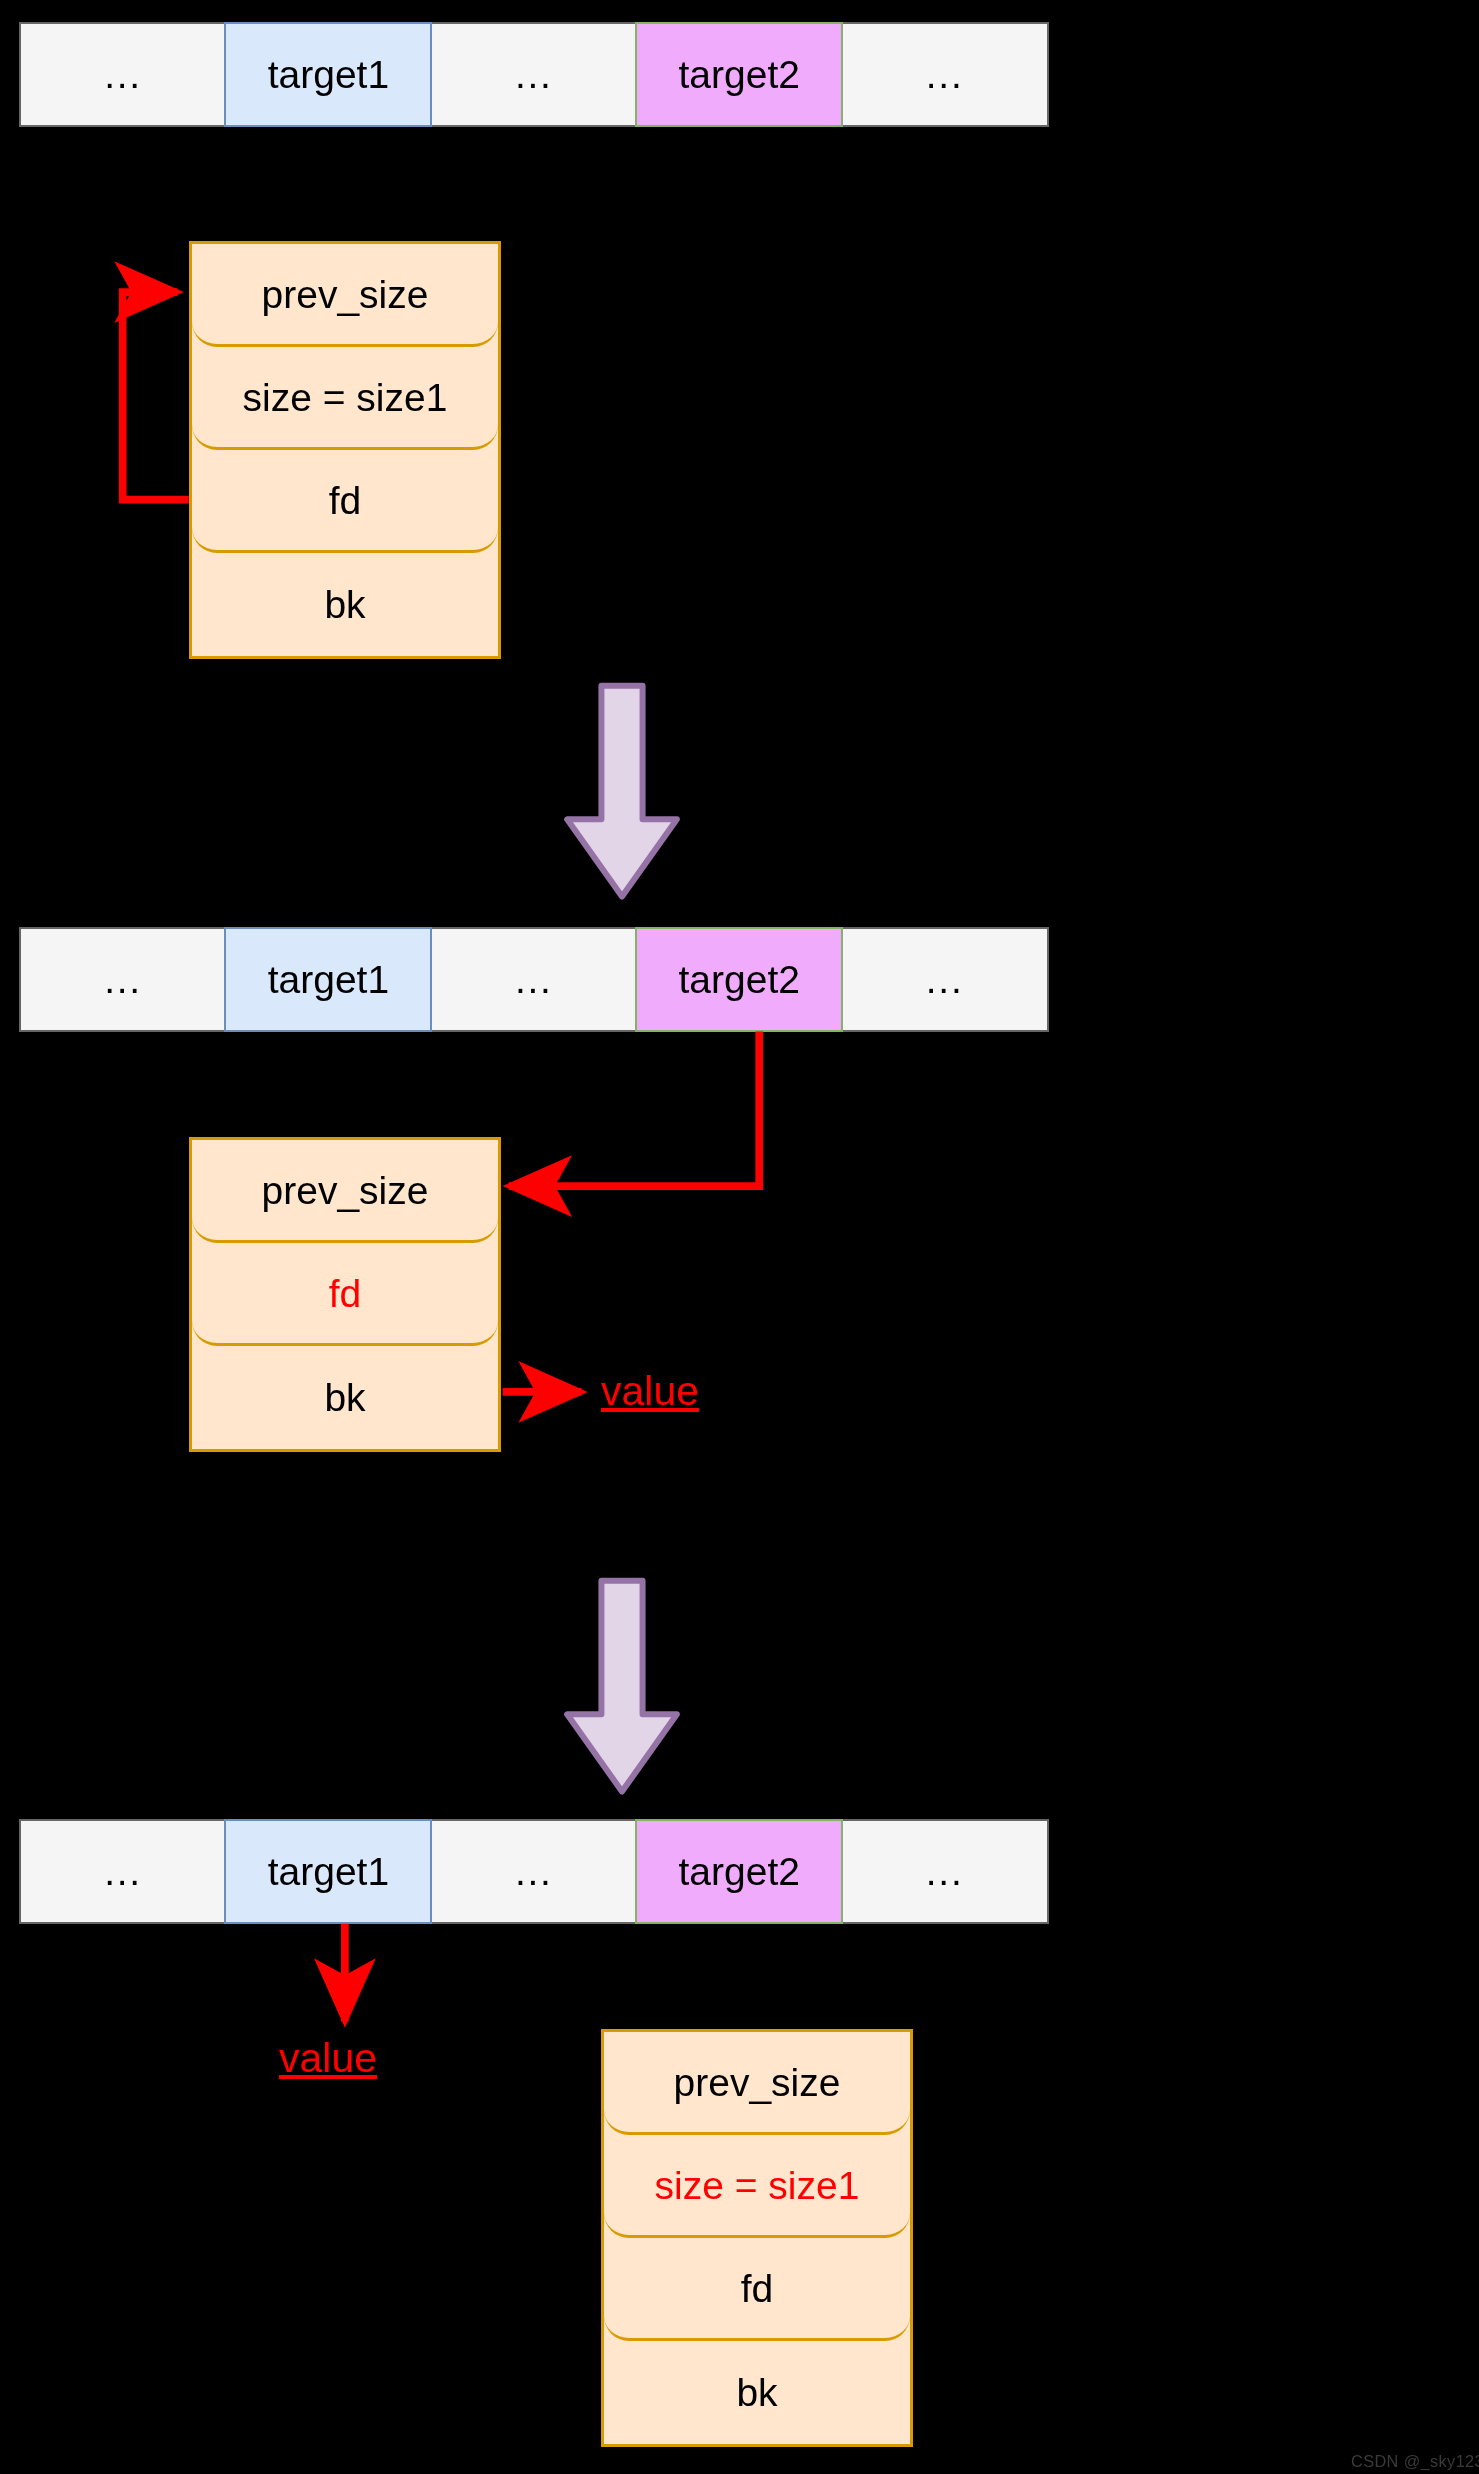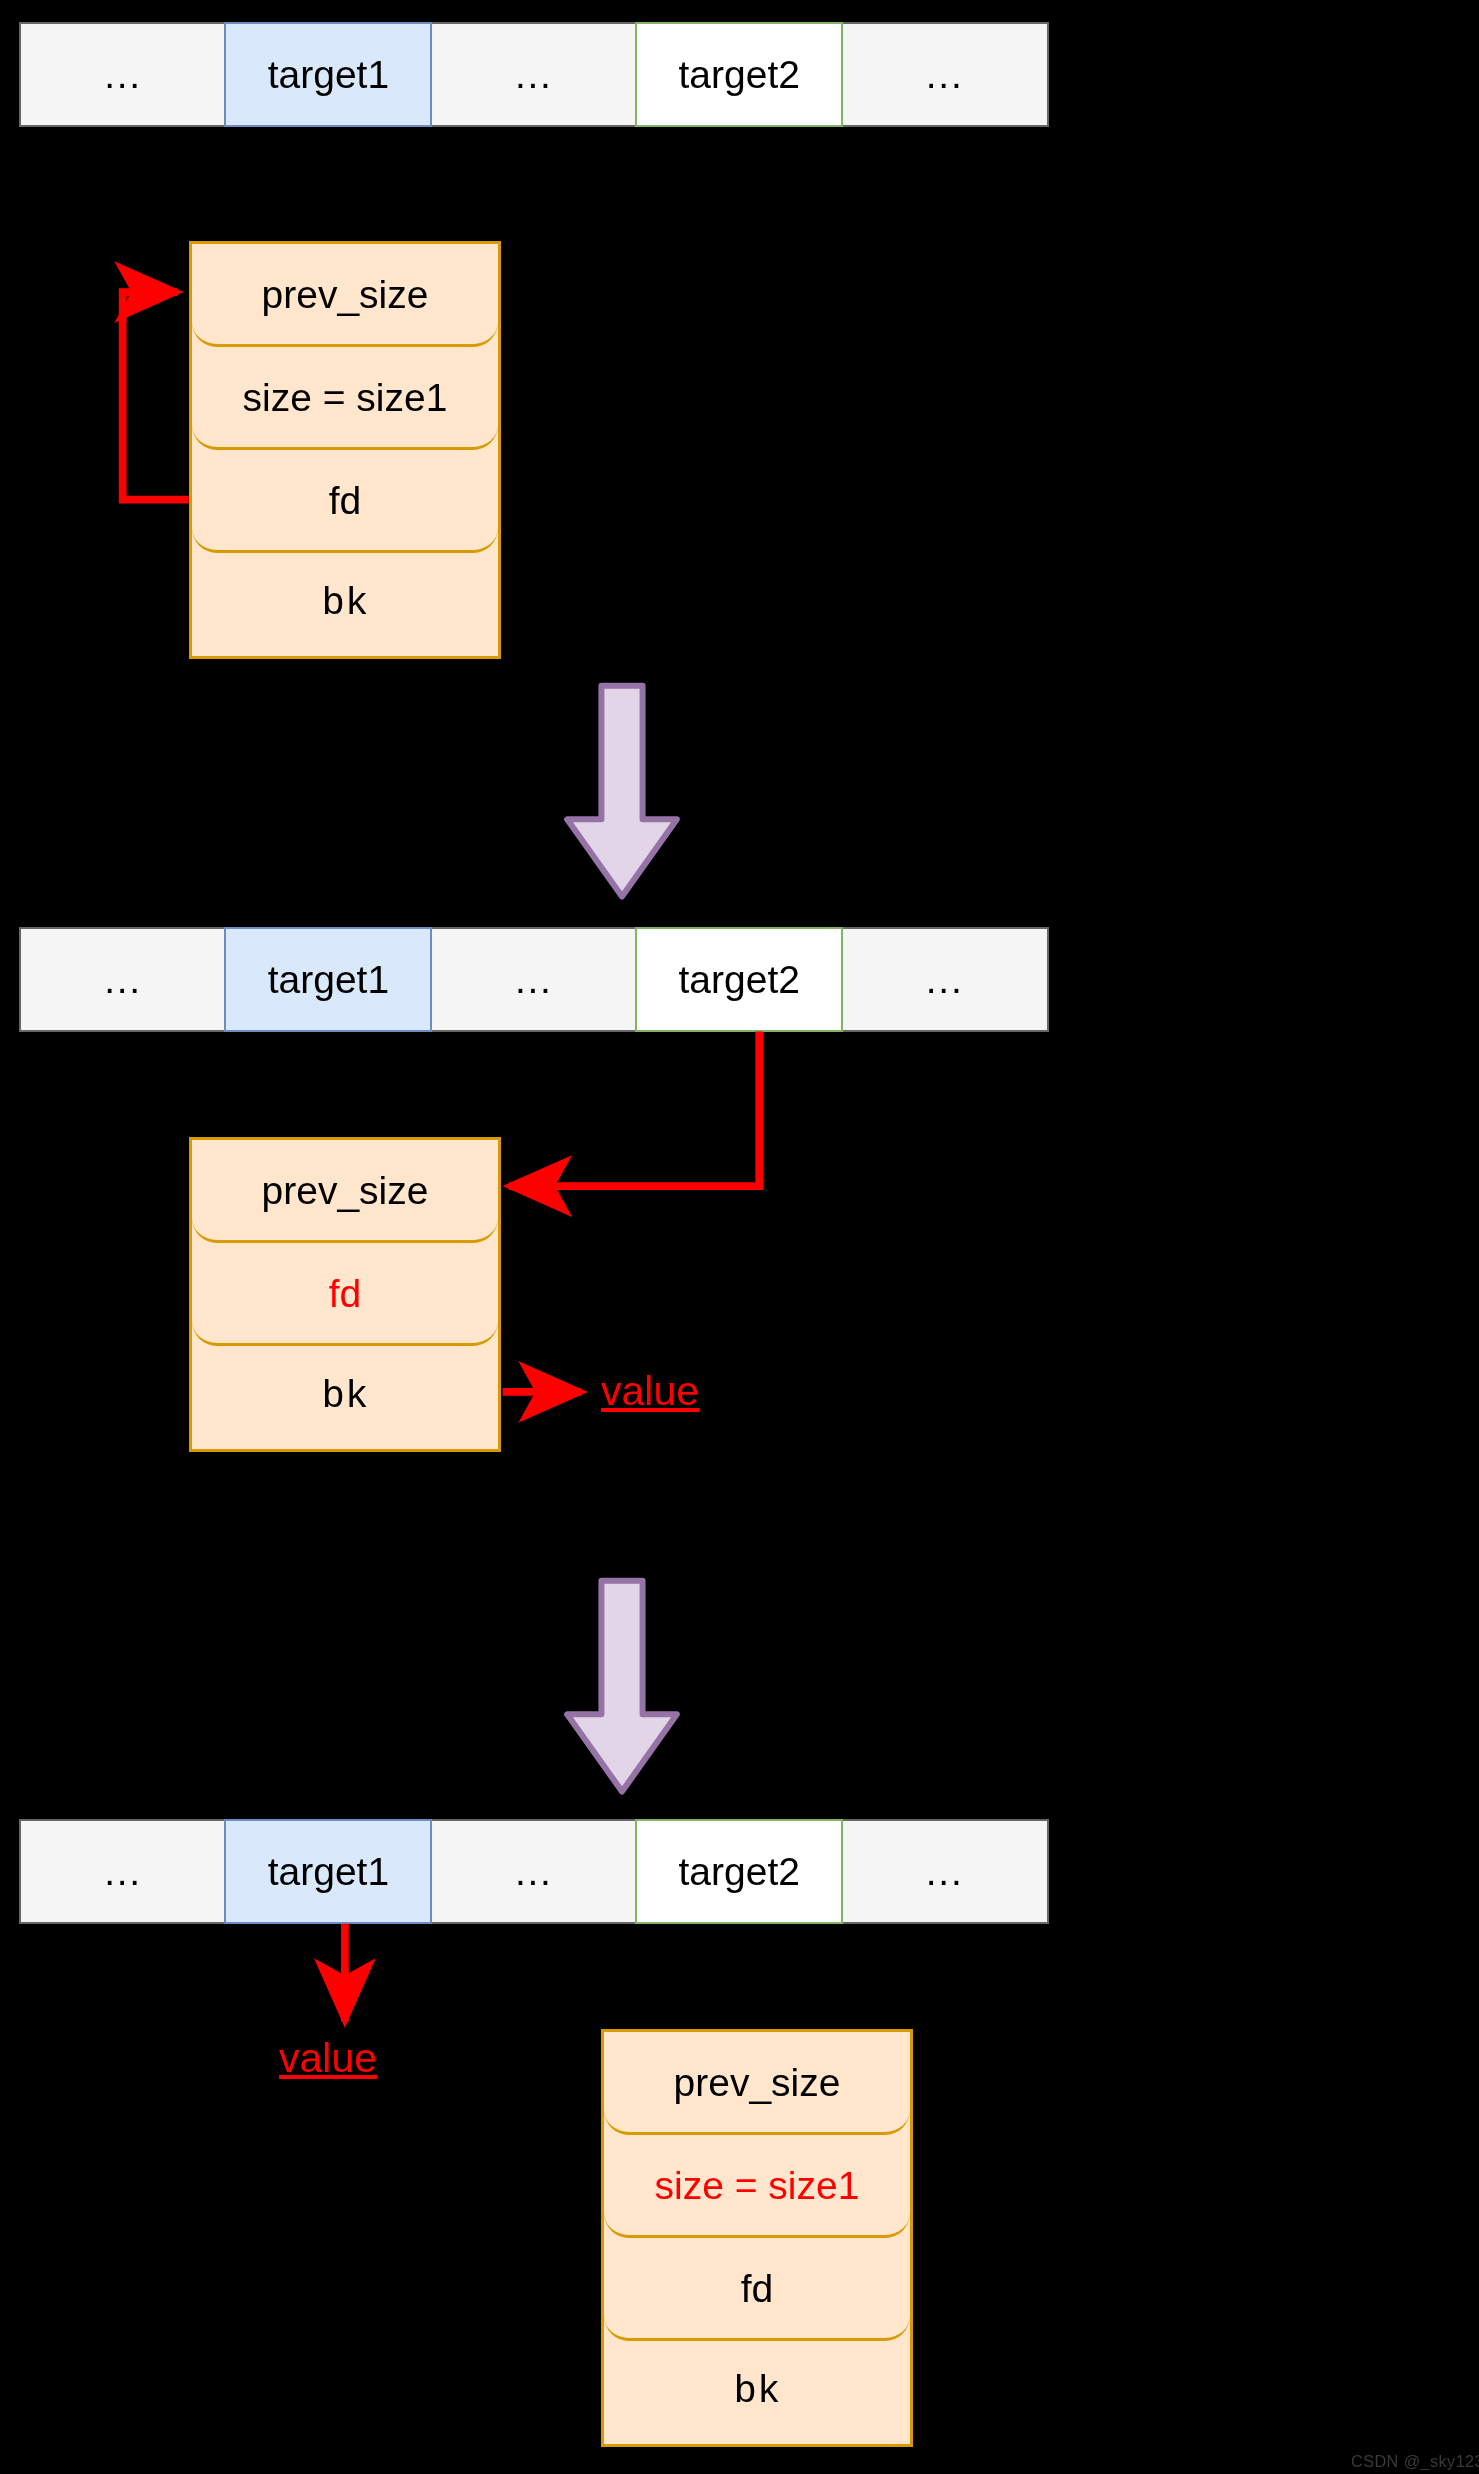--- a/index.html
+++ b/index.html
@@ -38,21 +38,21 @@
     border: 2.6px solid #666666;
     margin-left: -2.6px;
   }
   .mem-cell:first-child { margin-left: 0; }
   .mem-cell.blue {
     background: #dae8fc;
     border-color: #6c8ebf;
     z-index: 3;
   }
   .mem-cell.green {
-    background: #ffffff;
+    background: #f0abfc;
     border-color: #82b366;
     z-index: 3;
   }
   .mem-cell.ellipsis {
     letter-spacing: 1.7px;
     color: #000000;
   }
 
   
   .chunk {
@@ -68,21 +68,21 @@
     height: 103px;
     display: flex;
     align-items: center;
     justify-content: center;
     font-size: 39px;
     line-height: 1;
     color: #000000;
     border-bottom: 3.4px solid #d79b00;
     border-radius: 25px;
   }
-  .chunk-row:last-child { border-bottom: none; font-family: Liberation Mono, monospace; }
+  .chunk-row:last-child { border-bottom: none; }
   .chunk-row.red { color: #ff0000; }
 
   
   .label {
     position: absolute;
     font-size: 41px;
     line-height: 1;
     white-space: nowrap;
   }
   .label.red { color: #ff0000; text-decoration: underline; }

